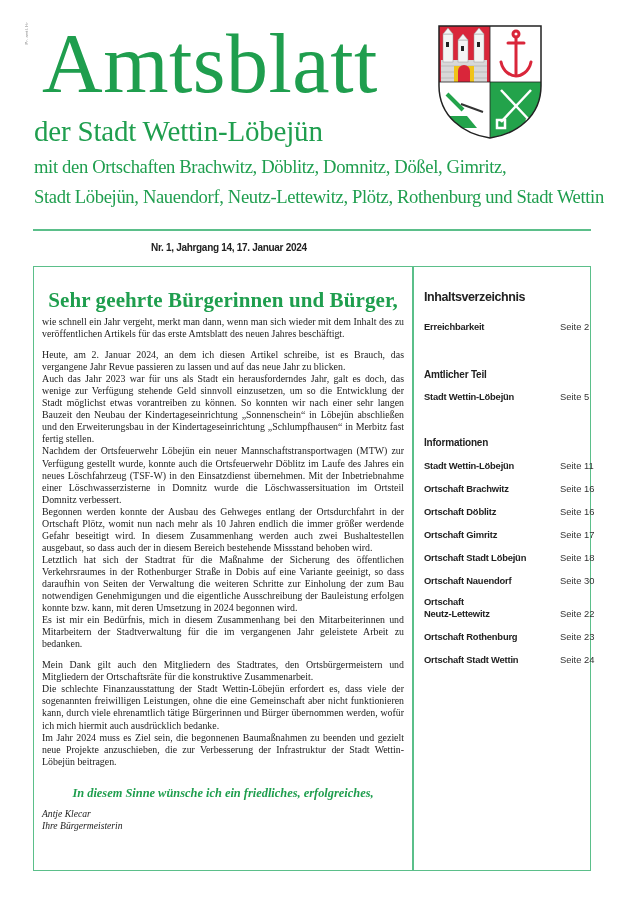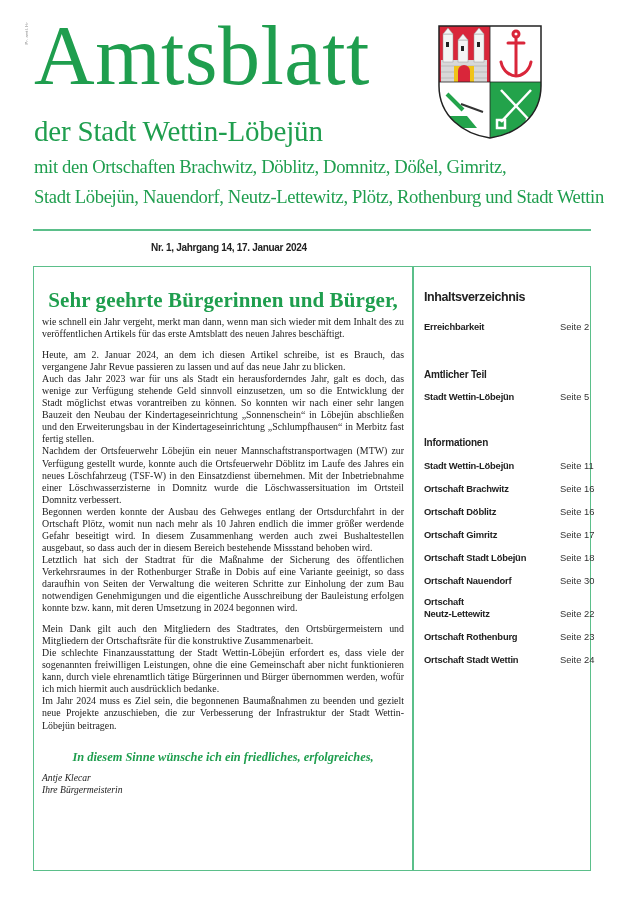--- a/index.html
+++ b/index.html
@@ -1,18 +1,18 @@
 <!DOCTYPE html>
 <html><head>
 <meta charset="utf-8">
 <style>
   html, body { margin: 0; padding: 0; background: #ffffff; }
   body { width: 625px; height: 897px; position: relative; overflow: hidden; font-family: "Liberation Serif", serif; }
   .side-note { position: absolute; left: 24px; top: 22px; font-size: 4px; color: #888; writing-mode: vertical-rl; transform: rotate(180deg); font-family: "Liberation Sans", sans-serif; letter-spacing: 0.2px; }
-  .masthead-title { position: absolute; left: 34px; top: 14px; font-size: 84px; line-height: 1; color: #1f9e4e; font-family: "Liberation Serif", serif; letter-spacing: 0.5px; margin: 0; font-weight: normal; }
+  .masthead-title { position: absolute; left: 34px; top: 14px; font-size: 84px; line-height: 1; color: #1f9e4e; font-family: "Liberation Serif", serif; letter-spacing: 0.5px; margin: 8px; font-weight: normal; }
   .masthead-sub { position: absolute; left: 34px; top: 115px; font-size: 29px; color: #1f9e4e; margin: 0; font-weight: normal; letter-spacing: -0.2px; }
   .masthead-line { position: absolute; left: 34px; font-size: 18.6px; color: #1f9e4e; white-space: nowrap; letter-spacing: -0.35px; }
   .masthead-line.l1 { top: 156px; }
   .masthead-line.l2 { top: 186px; }
   .crest { position: absolute; left: 437px; top: 24px; width: 106px; height: 116px; }
   .rule { position: absolute; left: 33px; top: 229px; width: 558px; height: 2px; background: #5bbf8a; }
   .issue { position: absolute; left: 151px; top: 242px; font-family: "Liberation Sans", sans-serif; font-weight: bold; font-size: 10px; color: #222; letter-spacing: -0.3px; }
   .frame { position: absolute; left: 33px; top: 266px; width: 556px; height: 603px; border: 1.5px solid #5bbf8a; box-sizing: content-box; }
   .divider { position: absolute; left: 412px; top: 266px; width: 1.5px; height: 604px; background: #5bbf8a; }
   .letter { position: absolute; left: 42px; top: 288px; width: 362px; color: #222; font-size: 9.9px; line-height: 12.05px; }
@@ -97,20 +97,21 @@
 <div class="divider"></div>
 
 <div class="letter">
   <h2>Sehr geehrte Bürgerinnen und Bürger,</h2>
   <p>wie schnell ein Jahr vergeht, merkt man dann, wenn man sich wieder mit dem Inhalt des zu veröffentlichen Artikels für das erste Amtsblatt des neuen Jahres beschäftigt.</p>
   <p class="gap">Heute, am 2. Januar 2024, an dem ich diesen Artikel schreibe, ist es Brauch, das vergangene Jahr Revue passieren zu lassen und auf das neue Jahr zu blicken.</p>
   <p>Auch das Jahr 2023 war für uns als Stadt ein herausforderndes Jahr, galt es doch, das wenige zur Verfügung stehende Geld sinnvoll einzusetzen, um so die Entwicklung der Stadt möglichst etwas vorantreiben zu können. So konnten wir nach einer sehr langen Bauzeit den Neubau der Kindertageseinrichtung „Sonnenschein“ in Löbejün abschließen und den Erweiterungsbau in der Kindertageseinrichtung „Schlumpfhausen“ in Merbitz fast fertig stellen.</p>
   <p>Nachdem der Ortsfeuerwehr Löbejün ein neuer Mannschaftstransportwagen (MTW) zur Verfügung gestellt wurde, konnte auch die Ortsfeuerwehr Döblitz im Laufe des Jahres ein neues Löschfahrzeug (TSF-W) in den Einsatzdienst übernehmen. Mit der Inbetriebnahme einer Löschwasserzisterne in Domnitz wurde die Löschwassersituation im Ortsteil Domnitz verbessert.</p>
   <p>Begonnen werden konnte der Ausbau des Gehweges entlang der Ortsdurchfahrt in der Ortschaft Plötz, womit nun nach mehr als 10 Jahren endlich die immer größer werdende Gefahr beseitigt wird. In diesem Zusammenhang werden auch zwei Bushaltestellen ausgebaut, so dass auch der in diesem Bereich bestehende Missstand behoben wird.</p>
   <p>Letztlich hat sich der Stadtrat für die Maßnahme der Sicherung des öffentlichen Verkehrsraumes in der Rothenburger Straße in Dobis auf eine Variante geeinigt, so dass daraufhin von Seiten der Verwaltung die weiteren Schritte zur Einholung der zum Bau notwendigen Genehmigungen und die eigentliche Ausschreibung der Bauleistung erfolgen konnte bzw. kann, mit deren Umsetzung in 2024 begonnen wird.</p>
+  <p>Es ist mir ein Bedürfnis, mich in diesem Zusammenhang bei den Mitarbeiterinnen und Mitarbeitern der Stadtverwaltung für die im vergangenen Jahr geleistete Arbeit zu bedanken.</p>
   <p class="gap">Mein Dank gilt auch den Mitgliedern des Stadtrates, den Ortsbürgermeistern und Mitgliedern der Ortschaftsräte für die konstruktive Zusammenarbeit.</p>
   <p>Die schlechte Finanzausstattung der Stadt Wettin-Löbejün erfordert es, dass viele der sogenannten freiwilligen Leistungen, ohne die eine Gemeinschaft aber nicht funktionieren kann, durch viele ehrenamtlich tätige Bürgerinnen und Bürger übernommen werden, wofür ich mich hiermit auch ausdrücklich bedanke.</p>
   <p>Im Jahr 2024 muss es Ziel sein, die begonnenen Baumaßnahmen zu beenden und gezielt neue Projekte anzuschieben, die zur Verbesserung der Infrastruktur der Stadt Wettin-Löbejün beitragen.</p>
   <div class="closing">
     <div>In diesem Sinne wünsche ich ein friedliches, erfolgreiches,</div>
   </div>
   <div class="sign">
     <div>Antje Klecar</div>
     <div>Ihre Bürgermeisterin</div>
   </div>

